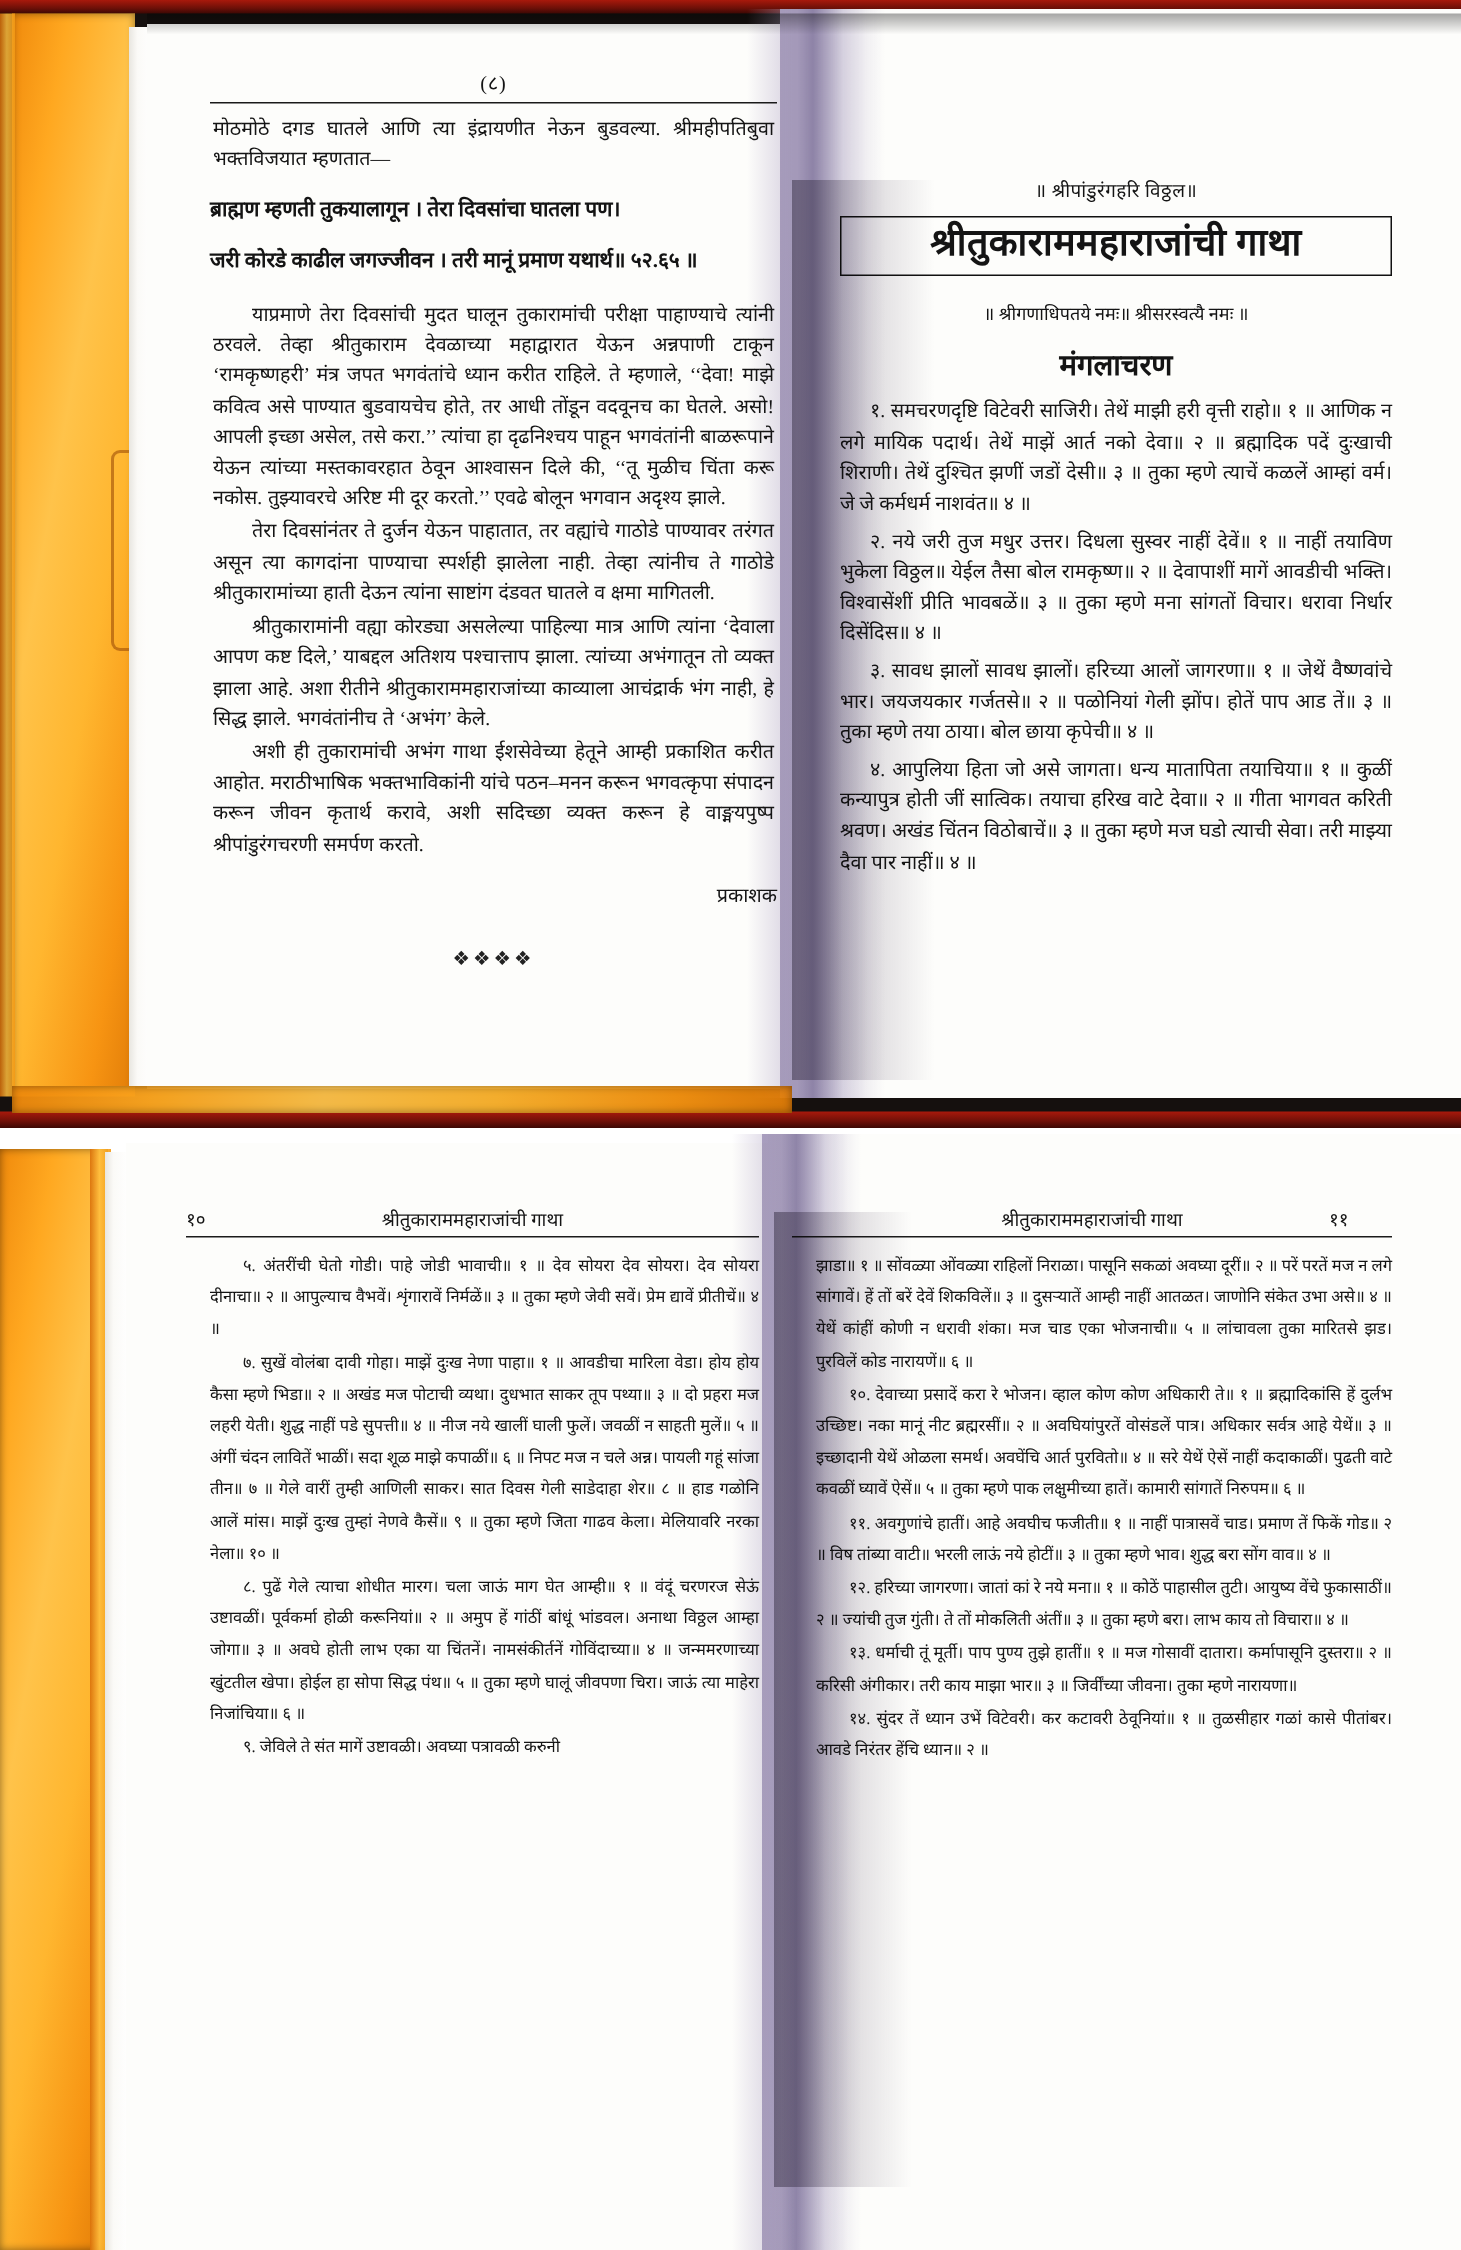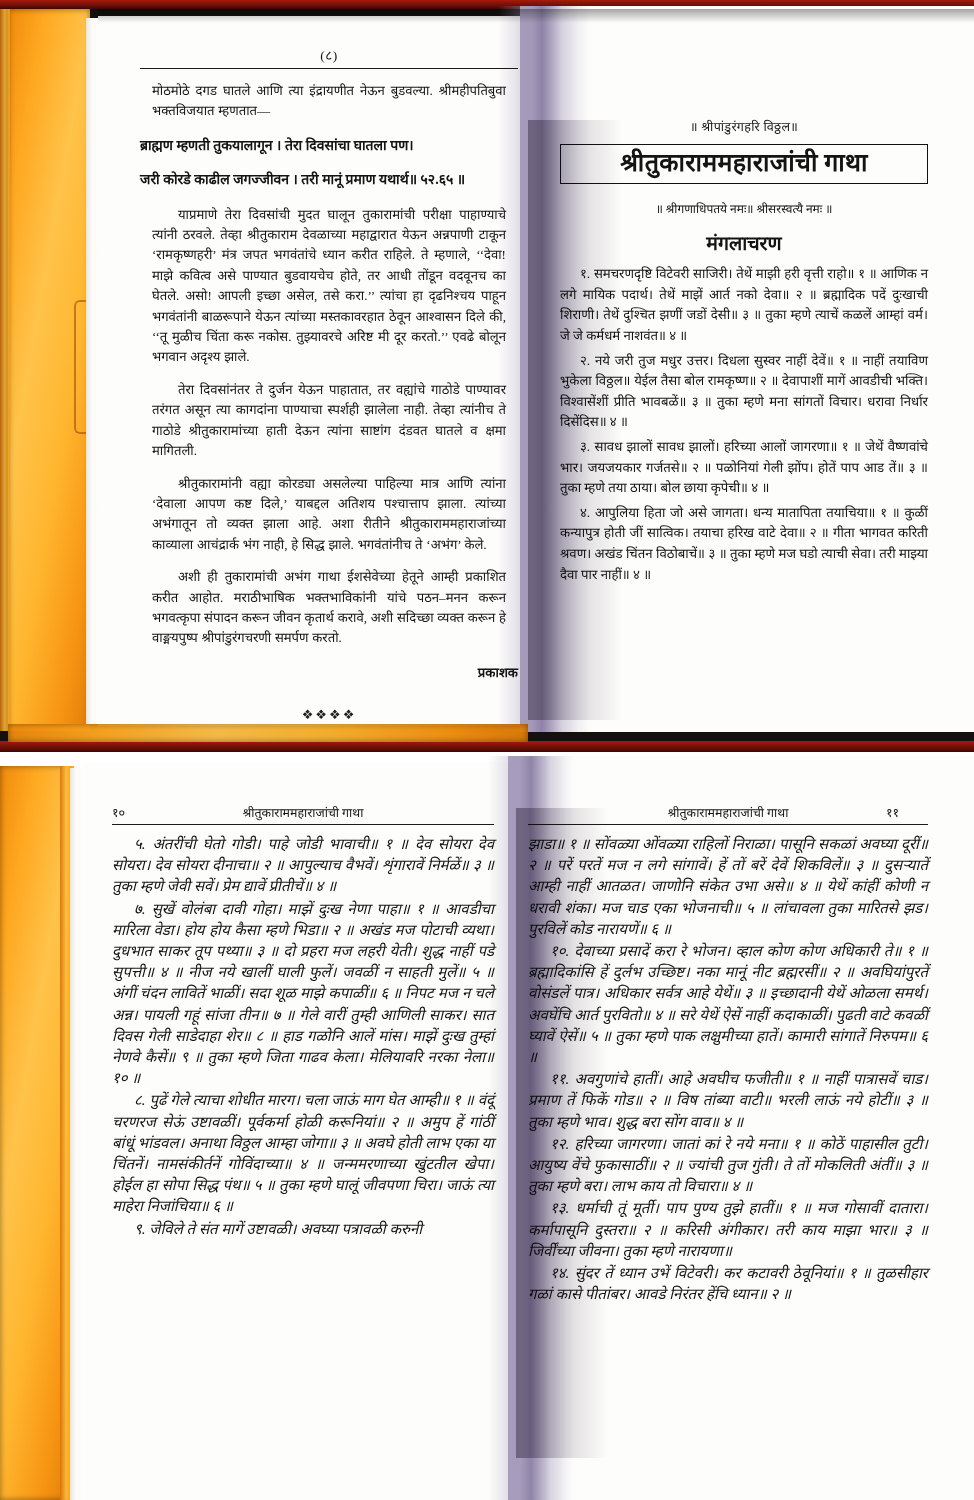--- a/index.html
+++ b/index.html
@@ -56,25 +56,25 @@
   .pgnum-line{text-align:center;font-size:13.5px;letter-spacing:.5px;}
   .hr{border:0;border-top:1.4px solid #1a1a1a;margin:4px 0 7px 0;}
 
   .body-txt{
     font-size:13.1px;
     line-height:20.4px;
     text-align:justify;
     text-justify:inter-word;
     word-spacing:.5px;
   }
-  .body-txt p{margin:12px;}
+  .body-txt p{margin:2px;}
   .indent{text-indent:26px;}
   .verse-pair{font-weight:bold;font-size:14px;line-height:20.4px;text-align:justify;}
   .right-sign{text-align:right;margin-top:14px;font-size:13.2px;}
-  .right-sign .bold{font-weight:bold;}
+  .right-sign .bold{font-weight:normal;}
   .flourish{text-align:center;margin-top:26px;font-size:13px;letter-spacing:2px;color:#222;}
 
   
   .invocation{text-align:center;font-size:12.6px;letter-spacing:.3px;margin-bottom:9px;}
   .title-box{
     border:1.6px solid #111;
     padding:5px 6px 7px 6px;
     text-align:center;
     margin:0 0 12px 0;
   }
@@ -82,21 +82,21 @@
   .invocation2{text-align:center;font-size:12px;margin:16px 0 12px 0;}
   .section-head{text-align:center;font-size:19.5px;font-weight:bold;margin:0 0 8px 0;}
   .abhang{font-size:13.2px;line-height:20.6px;text-align:justify;text-indent:20px;margin:0 0 4px 0;}
 
   
   .runhead{display:flex;align-items:flex-end;font-size:12.6px;}
   .runhead .num{width:42px;}
   .runhead .ttl{flex:1;text-align:center;font-size:12.4px;}
   .runhead.right .num{}
   .runhead-rule{border:0;border-top:1.2px solid #1b1b1b;margin:3px 0 9px 0;}
-  .low-txt{font-size:15px;line-height:21.2px;text-align:justify;text-indent:22px;margin:0 0 1px 0;font-style:italic;}
+  .low-txt{font-size:11px;line-height:21.2px;text-align:justify;text-indent:22px;margin:0 0 1px 16px;}
 
   
   .blurband{
     position:absolute;pointer-events:none;
     background:linear-gradient(90deg,rgba(146,132,176,.62) 0%,rgba(160,148,186,.40) 45%,rgba(255,255,255,0) 100%);
     mix-blend-mode:multiply;
   }
   .dark-left-text{
     position:absolute;pointer-events:none;
     background:linear-gradient(90deg,rgba(35,25,45,.40) 0%,rgba(60,45,75,.16) 55%,rgba(255,255,255,0) 100%);
@@ -172,21 +172,21 @@
   <div class="spread" id="spread-bot">
 
     <div class="cover" style="left:0;top:14px;width:72px;height:734px;"></div>
     <div class="cover-edge" style="left:60px;top:14px;width:14px;height:734px;opacity:.9;"></div>
 
     <div class="paper-stack" style="left:70px;top:16px;width:16px;height:732px;"></div>
     <div class="paper" style="left:84px;top:10px;width:436px;height:738px;"></div>
     <div class="paper" style="left:512px;top:4px;width:462px;height:744px;"></div>
     <div class="gutter-shadow" style="left:488px;top:4px;width:78px;height:744px;"></div>
 
-    <div class="col" style="left:112px;top:52px;width:382px;">
+    <div class="col" style="left:124px;top:52px;width:382px;">
       <div class="runhead">
         <span class="num">१०</span>
         <span class="ttl">श्रीतुकाराममहाराजांची गाथा</span>
         <span class="num"></span>
       </div>
       <hr class="runhead-rule">
       <div>
         <p class="low-txt">५. अंतरींची घेतो गोडी। पाहे जोडी भावाची॥ १ ॥ देव सोयरा देव सोयरा। देव सोयरा दीनाचा॥ २ ॥ आपुल्याच वैभवें। शृंगारावें निर्मळें॥ ३ ॥ तुका म्हणे जेवी सवें। प्रेम द्यावें प्रीतीचें॥ ४ ॥</p>
         <p class="low-txt">७. सुखें वोलंबा दावी गोहा। माझें दुःख नेणा पाहा॥ १ ॥ आवडीचा मारिला वेडा। होय होय कैसा म्हणे भिडा॥ २ ॥ अखंड मज पोटाची व्यथा। दुधभात साकर तूप पथ्या॥ ३ ॥ दो प्रहरा मज लहरी येती। शुद्ध नाहीं पडे सुपत्ती॥ ४ ॥ नीज नये खालीं घाली फुलें। जवळीं न साहती मुलें॥ ५ ॥ अंगीं चंदन लावितें भाळीं। सदा शूळ माझे कपाळीं॥ ६ ॥ निपट मज न चले अन्न। पायली गहूं सांजा तीन॥ ७ ॥ गेले वारीं तुम्ही आणिली साकर। सात दिवस गेली साडेदाहा शेर॥ ८ ॥ हाड गळोनि आलें मांस। माझें दुःख तुम्हां नेणवे कैसें॥ ९ ॥ तुका म्हणे जिता गाढव केला। मेलियावरि नरका नेला॥ १० ॥</p>
         <p class="low-txt">८. पुढें गेले त्याचा शोधीत मारग। चला जाऊं माग घेत आम्ही॥ १ ॥ वंदूं चरणरज सेऊं उष्टावळीं। पूर्वकर्मा होळी करूनियां॥ २ ॥ अमुप हें गांठीं बांधूं भांडवल। अनाथा विठ्ठल आम्हा जोगा॥ ३ ॥ अवघे होती लाभ एका या चिंतनें। नामसंकीर्तनें गोविंदाच्या॥ ४ ॥ जन्ममरणाच्या खुंटतील खेपा। होईल हा सोपा सिद्ध पंथ॥ ५ ॥ तुका म्हणे घालूं जीवपणा चिरा। जाऊं त्या माहेरा निजांचिया॥ ६ ॥</p>

